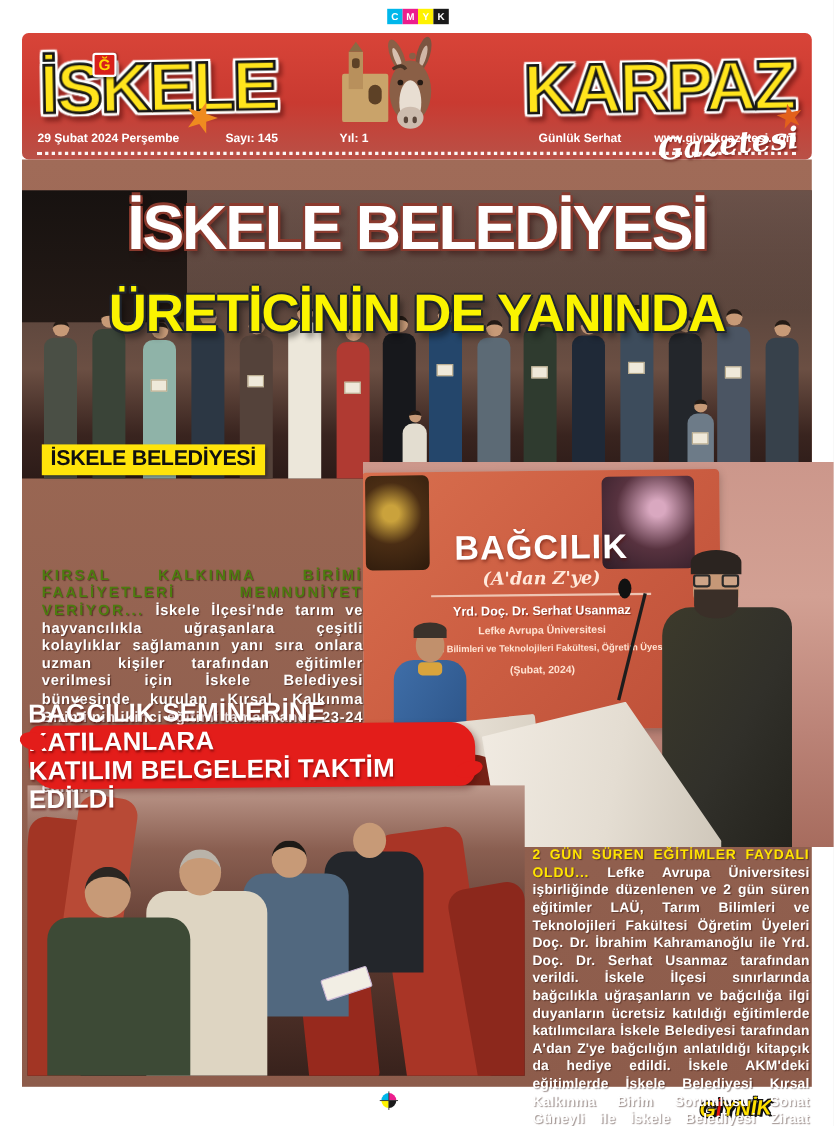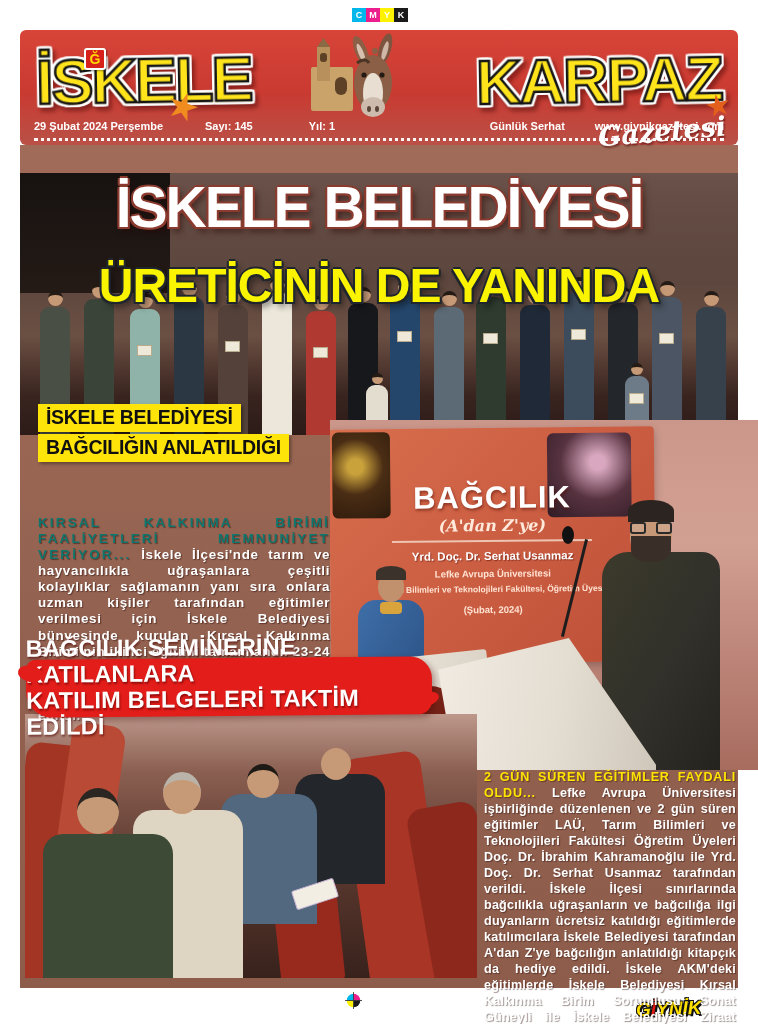--- a/index.html
+++ b/index.html
@@ -107,21 +107,21 @@
   .slide-seats { position:absolute; left:0; top:266px; width:130px; height:84px;
                  background:linear-gradient(120deg,#8e2e22 0%, #7c2418 60%, #5e1a11 100%); border-radius:14px 30px 0 0; }
 
   
   .highlight-box { position:absolute; left:38px; top:404px; z-index:7; }
   .hl-line { display:table; background:#ffe40a; color:#101010; font-size:19.5px; font-weight:bold; letter-spacing:-0.3px;
              padding:2px 8px 3px 8px; margin-bottom:2px; box-shadow:2px 2px 3px rgba(0,0,0,.35); white-space:nowrap; }
   .left-article { position:absolute; left:38px; top:515px; width:292px; z-index:7; text-align:justify;
                   font-size:13.4px; line-height:1.2; font-weight:bold; color:#ffffff; letter-spacing:0.6px;
                   text-shadow:1px 1px 1px rgba(40,10,5,.5); }
-  .left-article .lead { color:#0f766e; letter-spacing:2.2px; }
+  .left-article .lead { color:#4d7c0f; letter-spacing:2.2px; }
 
   
   .banner { position:absolute; left:26px; top:658px; width:406px; height:58px; z-index:8;
             background:#e31d1a; border-radius:10px 22px 14px 26px; transform:rotate(-0.5deg);
             display:flex; flex-direction:column; align-items:center; justify-content:center;
             box-shadow:3px 3px 6px rgba(60,0,0,.35); }
   .banner:before, .banner:after { content:""; position:absolute; background:#e31d1a; }
   .banner:before { left:-8px; top:6px; width:24px; height:16px; border-radius:60% 40% 50% 50%; transform:rotate(18deg); }
   .banner:after { right:-7px; bottom:8px; width:26px; height:14px; border-radius:50%; transform:rotate(-15deg); }
   .banner div { color:#fff; font-size:23.5px; font-weight:bold; letter-spacing:0.2px; line-height:1.1;
@@ -310,21 +310,20 @@
         <i></i>
         <i></i>
       </div>
     <div class="mic-stem"></div>
     <div class="mic-head"></div>
     <div class="lectern"></div>
   </div>
 
   <div class="highlight-box">
     <div class="hl-line">İSKELE BELEDİYESİ</div>
-    <div class="hl-line">BAĞCILIĞIN ANLATILDIĞI</div>
   </div>
 
   <div class="left-article">
     <span class="lead">KIRSAL KALKINMA BİRİMİ FAALİYETLERİ MEMNUNİYET VERİYOR...</span><span> İskele İlçesi'nde tarım ve hayvancılıkla uğraşanlara çeşitli kolaylıklar sağlamanın yanı sıra onlara uzman kişiler tarafından eğitimler verilmesi için İskele Belediyesi bünyesinde kurulan Kırsal Kalkınma Birimi'nin ikinci eğitimi tamamlandı. 23-24 Şubat tarihlerinde İskele AKM'de düzenlenen Bağcılık Seminerini tamamlayanlara katılım belgeleri taktim edildi.</span>
   </div>
 
   <div class="banner">
     <div>BAĞCILIK SEMİNERİNE KATILANLARA</div>
     <div>KATILIM BELGELERİ TAKTİM EDİLDİ</div>
   </div>

